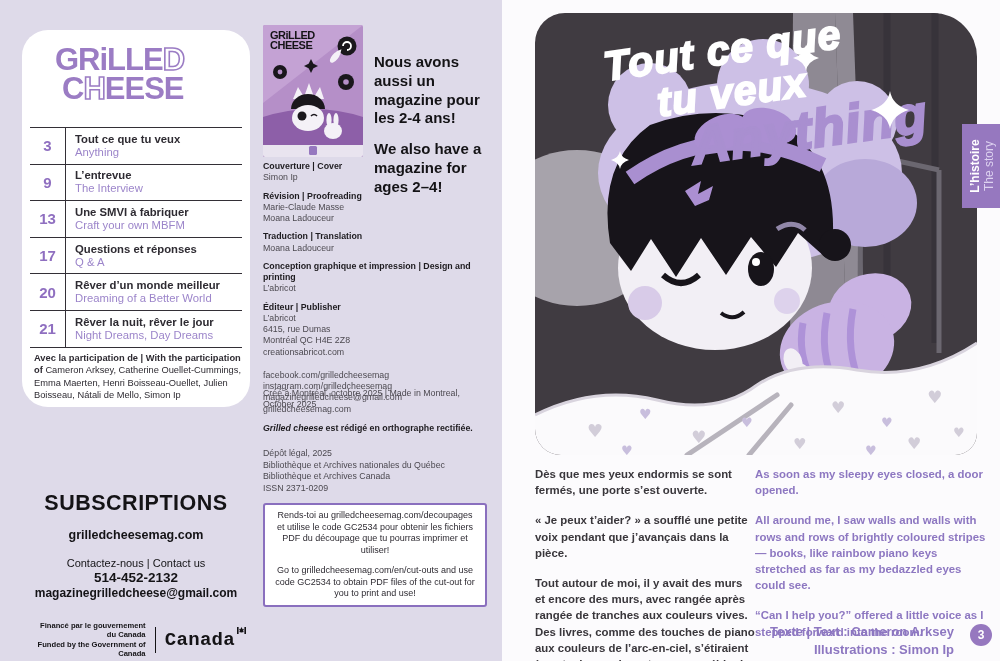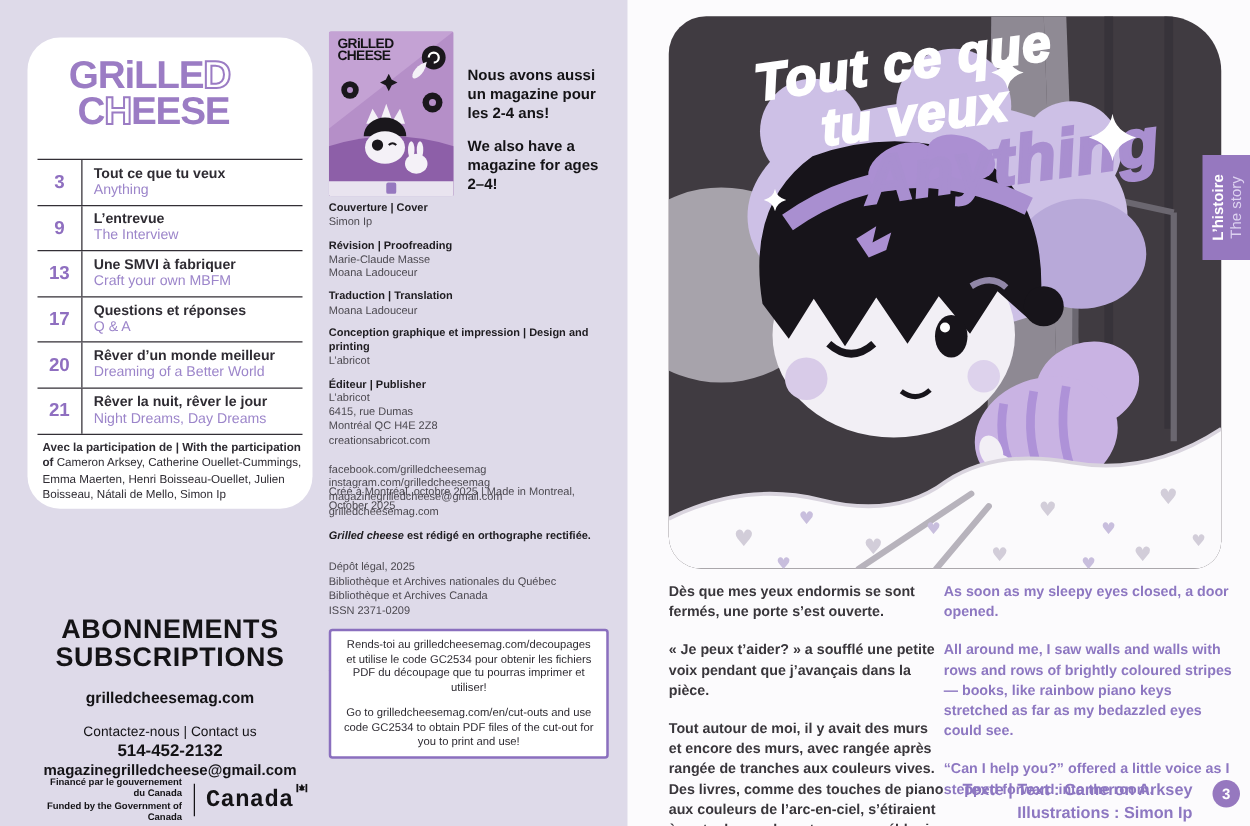--- a/index.html
+++ b/index.html
@@ -46,21 +46,21 @@
   .canada-wordmark { font-family:Liberation Mono, monospace; font-weight:bold;
     font-size:19px; letter-spacing:0.3px; position:relative; padding-right:10px; }
   .canada-flag { position:absolute; right:-1px; top:-2px; }
 
   
   .cover { position:absolute; left:263px; top:25px; width:100px; height:132px;
     border-radius:2px; overflow:hidden; }
   .cover-logo { position:absolute; left:7px; top:5px; line-height:0.95; color:#141316;
     font-weight:900; font-size:11px; letter-spacing:-0.5px; }
   .promo { position:absolute; left:374px; top:53px; width:115px;
-    font-weight:bold; font-size:12px; line-height:1.25; color:#141316; }
+    font-weight:bold; font-size:15px; line-height:1.25; color:#141316; }
   .promo p + p { margin-top:12px; }
 
   .credits { position:absolute; left:263px; top:161px; width:225px;
     font-size:8.8px; line-height:1.28; color:#4c4950; }
   .cred-group { margin-bottom:7px; }
   .cred-label { font-weight:bold; color:#1e1c20; }
   .links { margin-top:12px; }
 
   .colophon { position:absolute; left:263px; top:388px; width:228px;
     font-size:8.8px; line-height:1.3; color:#4c4950; }
@@ -166,21 +166,20 @@
       </div>
     </div>
 
     <div class="participation">
       <span class="hd">Avec la participation de | With the participation of</span>
       <span>Cameron Arksey, Catherine Ouellet-Cummings, Emma Maerten, Henri Boisseau-Ouellet, Julien Boisseau, Nátali de Mello, Simon Ip</span>
     </div>
   </div>
 
   <div class="subs">
-    <div class="subs-title">ABONNEMENTS</div>
     <div class="subs-title">SUBSCRIPTIONS</div>
     <div class="subs-site">grilledcheesemag.com</div>
     <div class="subs-contact">Contactez-nous | Contact us</div>
     <div class="subs-phone">514-452-2132</div>
     <div class="subs-email">magazinegrilledcheese@gmail.com</div>
   </div>
 
   <div class="funding">
     <div class="funding-txt">
       <div>Financé par le gouvernement du Canada</div>

